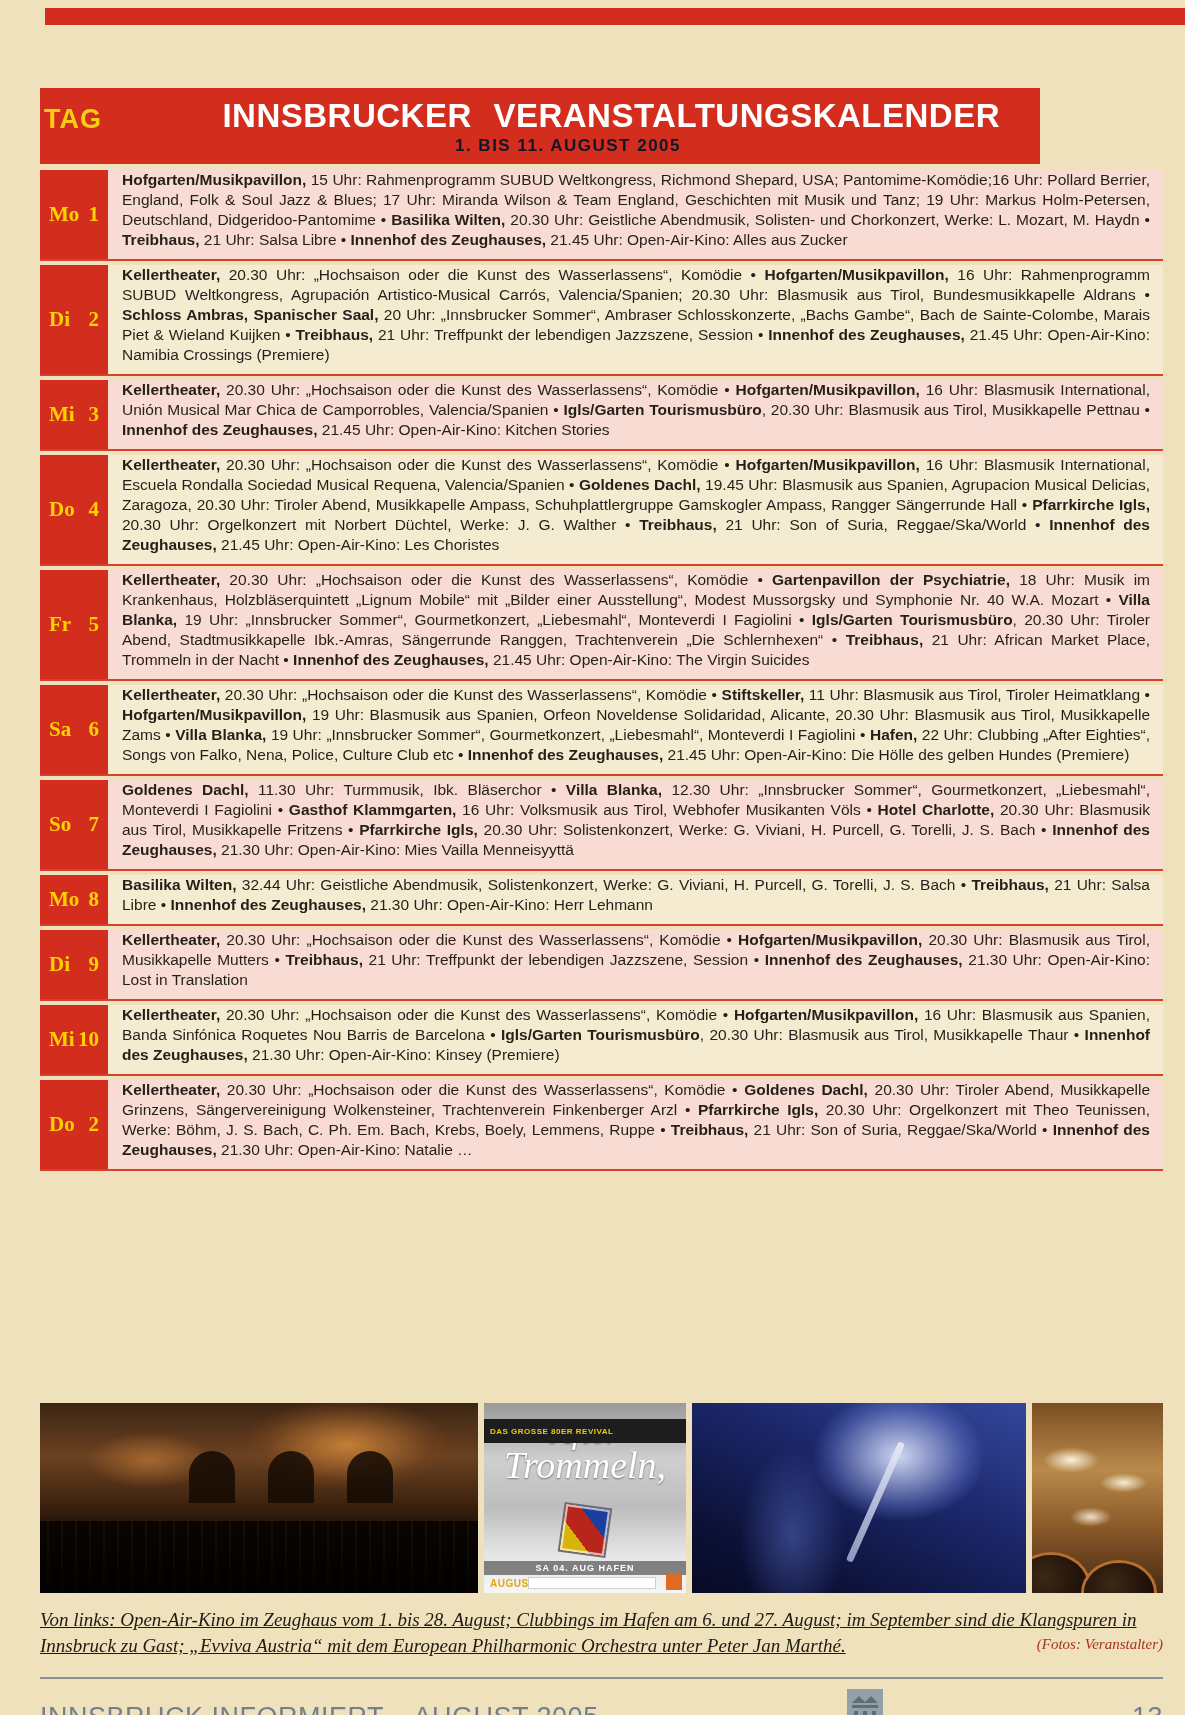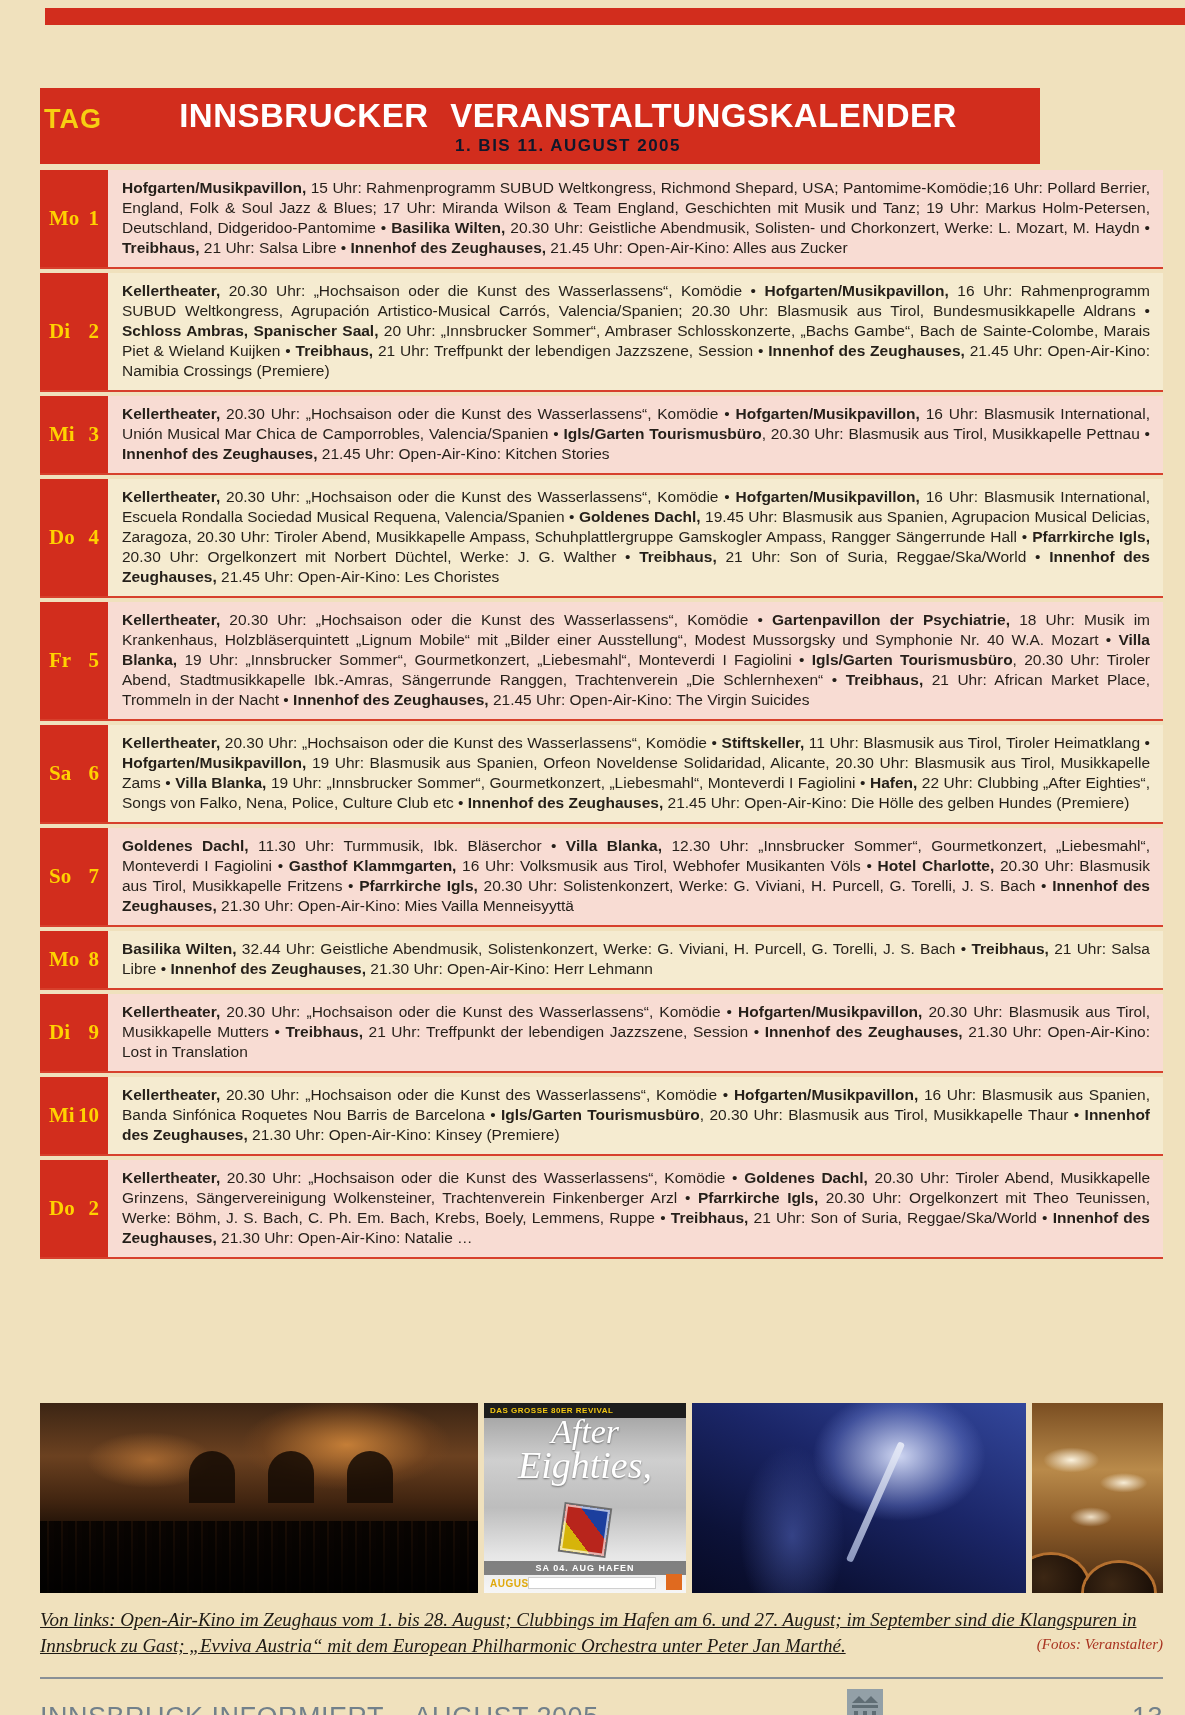--- a/index.html
+++ b/index.html
@@ -6,48 +6,48 @@
   body{font-family:"Liberation Sans",sans-serif;}
   #page{position:relative;width:1185px;height:1715px;background:#f0e1bd;overflow:hidden;}
 
   
   .red-topbar{position:absolute;top:8px;left:45px;right:0;height:17px;background:#d22d1d;}
 
   
   .cal-header{position:absolute;top:88px;left:40px;width:1000px;height:76px;background:#d22d1d;display:flex;}
   .tag{width:92px;color:#f7cf12;font-size:27px;font-weight:600;padding:16px 0 0 4px;letter-spacing:1px;}
   .titles{flex:1;text-align:center;padding-right:40px;}
-  .titles h1{margin:9px 0 1px;font-size:33px;color:#ffffff;font-weight:700;letter-spacing:.5px;word-spacing:12px;}
+  .titles h1{margin:9px 0 1px;font-size:33px;color:#ffffff;font-weight:700;letter-spacing:.5px;word-spacing:12px;text-align:right;}
   .subtitle{color:#0f172a;font-size:17px;font-weight:700;letter-spacing:1.5px;}
 
   
   #calendar{position:absolute;top:170px;left:40px;width:1123px;}
   .day-row{display:flex;margin-bottom:4px;border-bottom:2px solid #d7402c;}
   .day-label{width:68px;min-width:68px;background:#d22d1d;display:flex;}
   .day-label-inner{display:flex;flex:1;justify-content:space-between;align-items:center;padding:0 9px;
       font-family:"Liberation Serif",serif;font-weight:700;font-size:21px;color:#ffd200;}
-  .day-content{flex:1;padding:8px 13px 9px 14px;text-align:justify;font-size:15.5px;line-height:20px;color:#241f19;}
+  .day-content{flex:1;padding:0 13px 9px 14px;text-align:justify;font-size:15.5px;line-height:20px;color:#241f19;}
   .tone-pink .day-content{background:#f8dcd3;}
   .tone-cream .day-content{background:#f5ebd0;}
   .venue{font-weight:700;}
 
   
   .bottom{position:absolute;left:0;right:0;top:1403px;}
   .photo-strip{display:flex;gap:6px;margin:0 22px 0 40px;height:190px;}
   .photo{position:relative;overflow:hidden;}
   .photo-1{flex:438;background:
       radial-gradient(ellipse 140px 60px at 70% 22%, rgba(214,138,60,.85), rgba(120,70,30,.4) 60%, transparent 75%),
       radial-gradient(ellipse 90px 40px at 25% 30%, rgba(190,120,55,.7), transparent 70%),
       linear-gradient(180deg,#3c2514 0%,#6b4120 28%,#402410 52%,#150b04 70%,#0a0502 100%);}
   .arch{position:absolute;top:48px;width:46px;height:52px;background:#140a04;border-radius:23px 23px 0 0;opacity:.85;}
   .crowd{position:absolute;bottom:0;left:0;right:0;height:72px;
       background:repeating-linear-gradient(90deg, #0c0703 0 7px, #241509 7px 9px, #0f0804 9px 14px),
       linear-gradient(180deg, rgba(60,35,15,.5), rgba(5,2,1,.9));background-blend-mode:overlay;}
   .photo-2{flex:202;background:linear-gradient(180deg,#9a9a9a 0%,#cfcfcf 30%,#bdbdbd 55%,#e6e6e6 80%,#f6f6f6 100%);}
-  .poster-topbar{position:absolute;top:0;left:0;right:0;height:15px;background:#1d1d1d;color:#f2c712;
+  .poster-topbar{position:absolute;top:16px;left:0;right:0;height:24px;background:#1d1d1d;color:#f2c712;
       font-size:8px;font-weight:700;letter-spacing:.5px;display:flex;align-items:center;padding-left:6px;}
   .poster-script{font-family:"Liberation Serif",serif;font-style:italic;color:#ffffff;
       text-shadow:0 1px 2px rgba(0,0,0,.45);text-align:center;}
   .poster-after{font-size:34px;margin-top:14px;line-height:30px;}
   .poster-eighties{font-size:38px;line-height:36px;}
   .cube{position:absolute;left:50%;top:104px;width:44px;height:46px;transform:translateX(-50%) rotate(8deg);
       background:
        linear-gradient(45deg,#d6b40a 0 33%,#b8251c 33% 66%,#1c3f9e 66% 100%),
        linear-gradient(#fff,#fff);
       box-shadow:0 0 0 2px #6d6d6d, inset 0 0 0 2px rgba(255,255,255,.65);}
@@ -214,21 +214,21 @@
     <div class="photo-strip">
       <div class="photo photo-1">
         <div class="arch" style="left:34%;"></div>
         <div class="arch" style="left:52%;"></div>
         <div class="arch" style="left:70%;"></div>
         <div class="crowd"></div>
       </div>
       <div class="photo photo-2">
         <div class="poster-topbar">DAS GROSSE 80ER REVIVAL</div>
         <div class="poster-script poster-after">After</div>
-        <div class="poster-script poster-eighties">Eighties,</div>
+        <div class="poster-script poster-eighties">Trommeln,</div>
         <div class="cube"></div>
         <div class="poster-event">SA 04. AUG HAFEN</div>
         <div class="poster-club">AUGUST</div>
         <div class="poster-badges"></div>
         <div class="poster-orange"></div>
       </div>
       <div class="photo photo-3">
         <div class="mic"></div>
       </div>
       <div class="photo photo-4">

